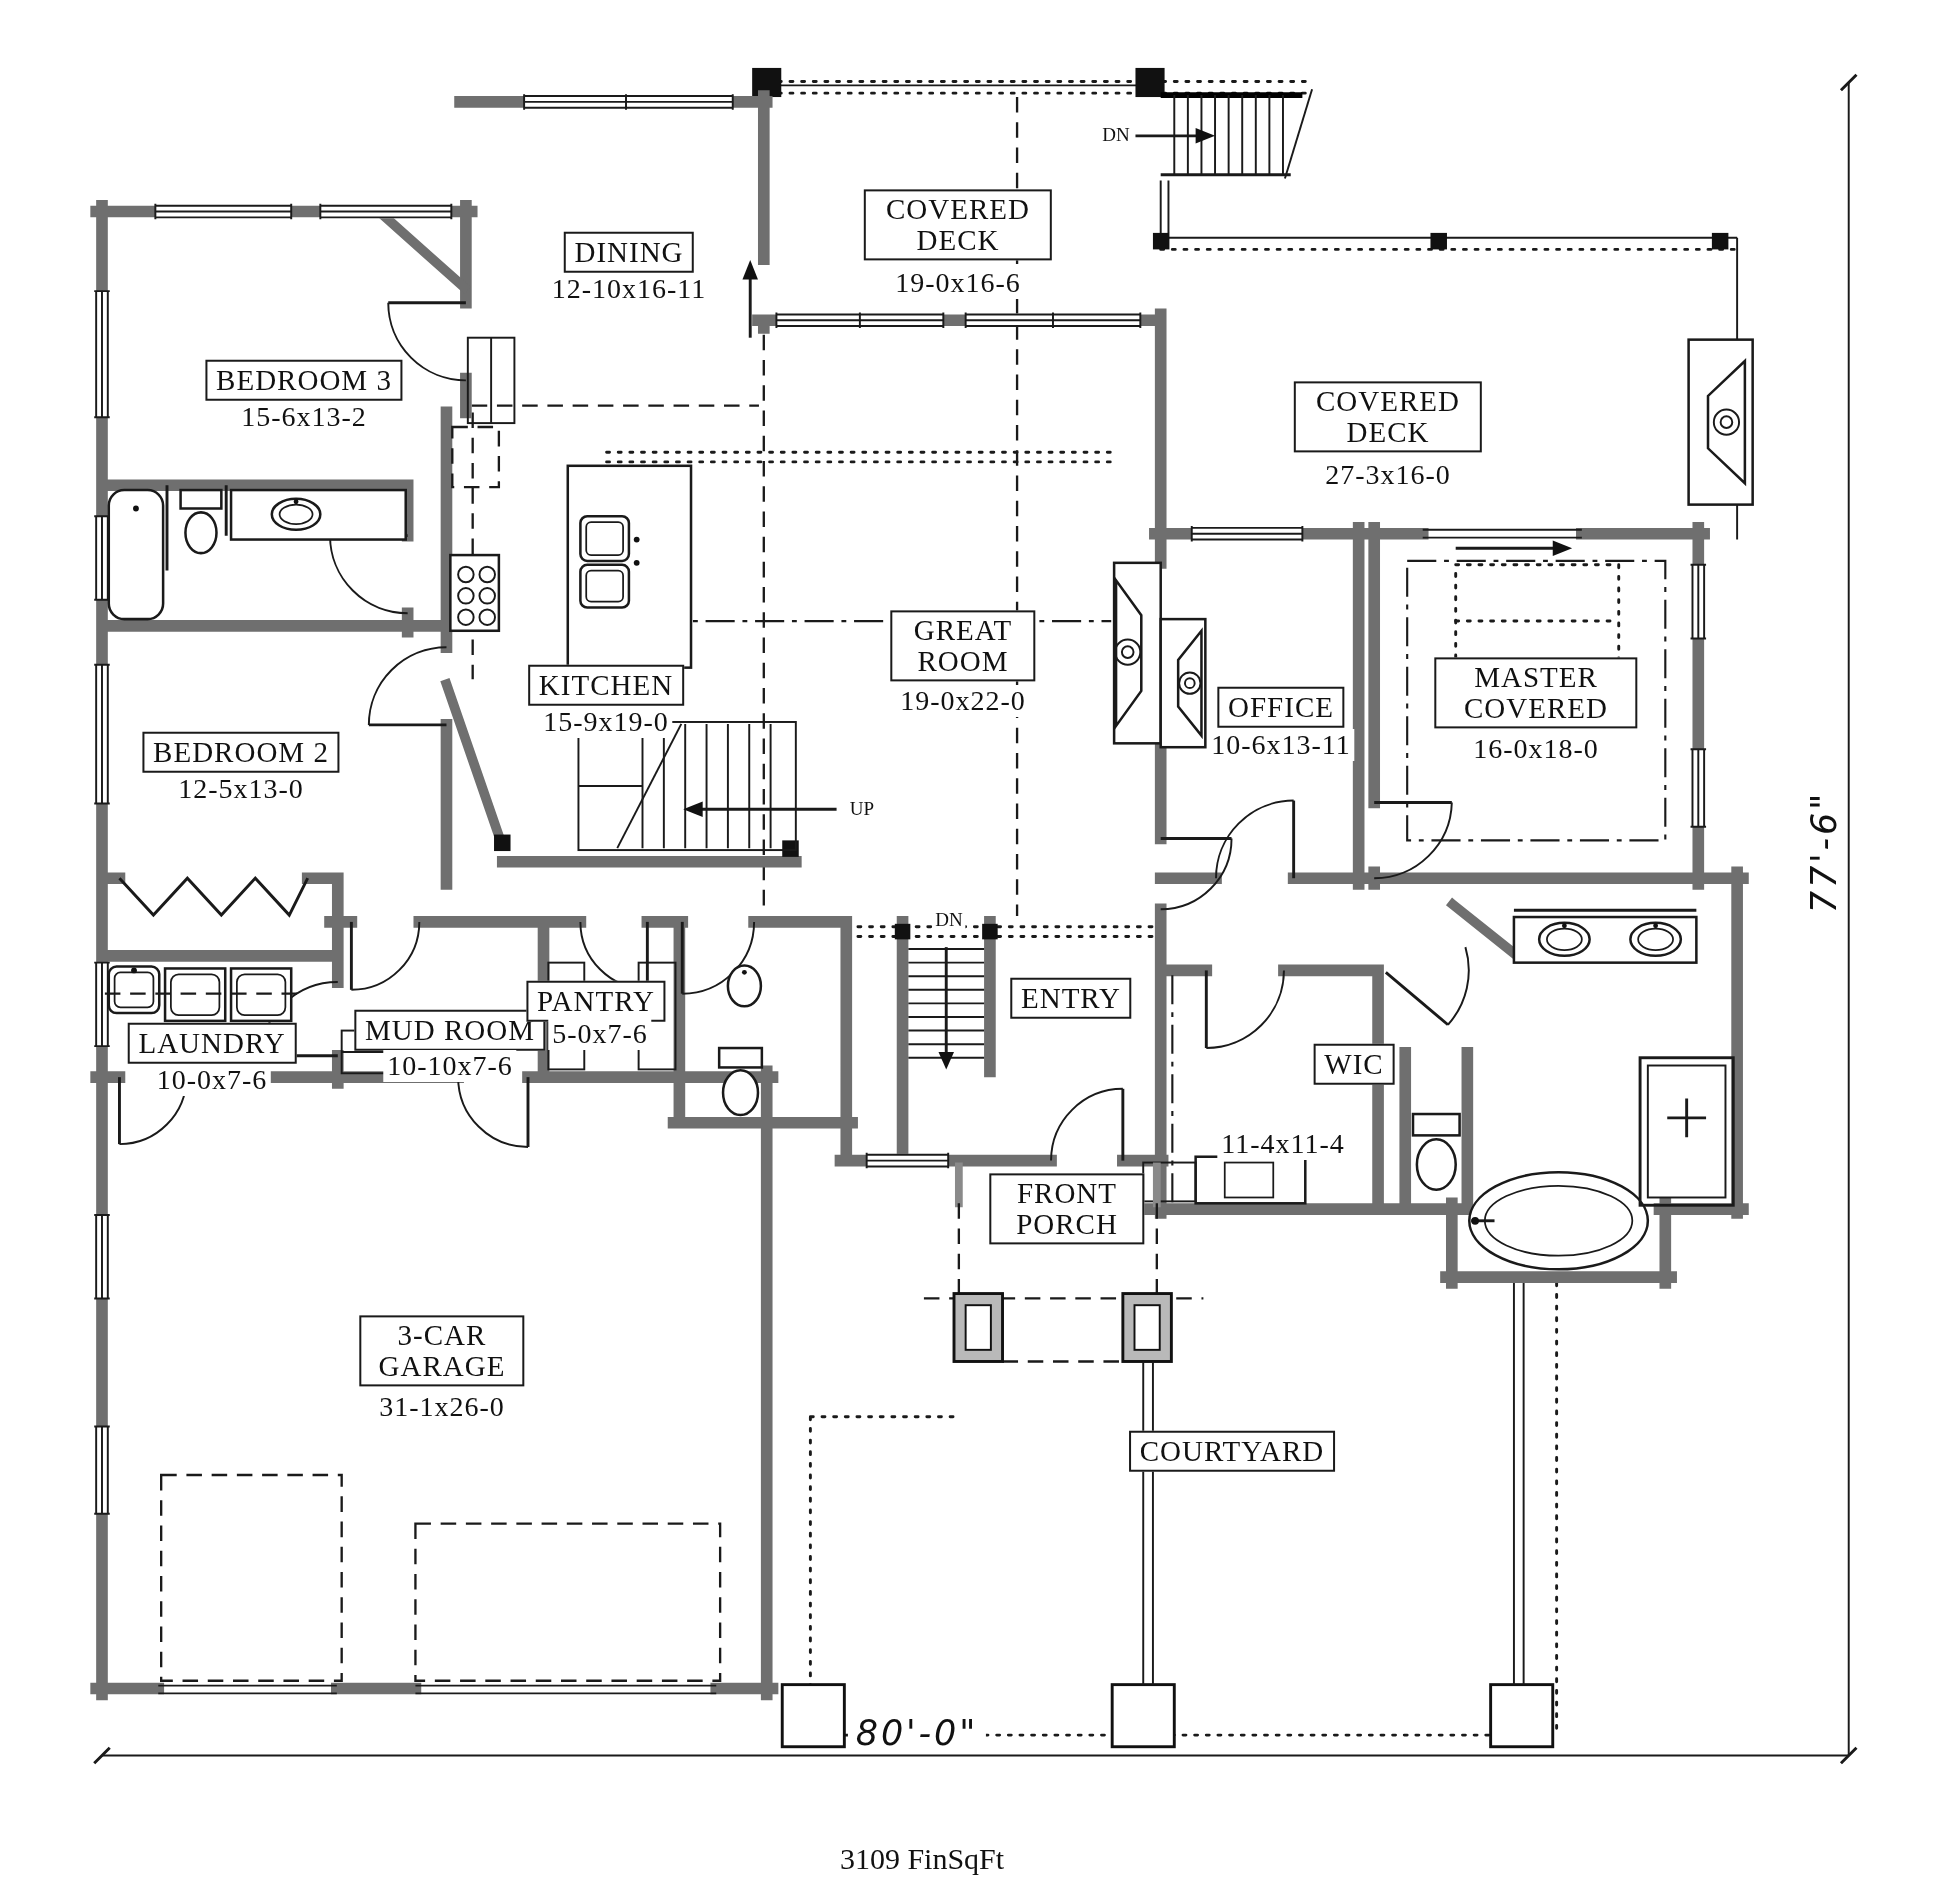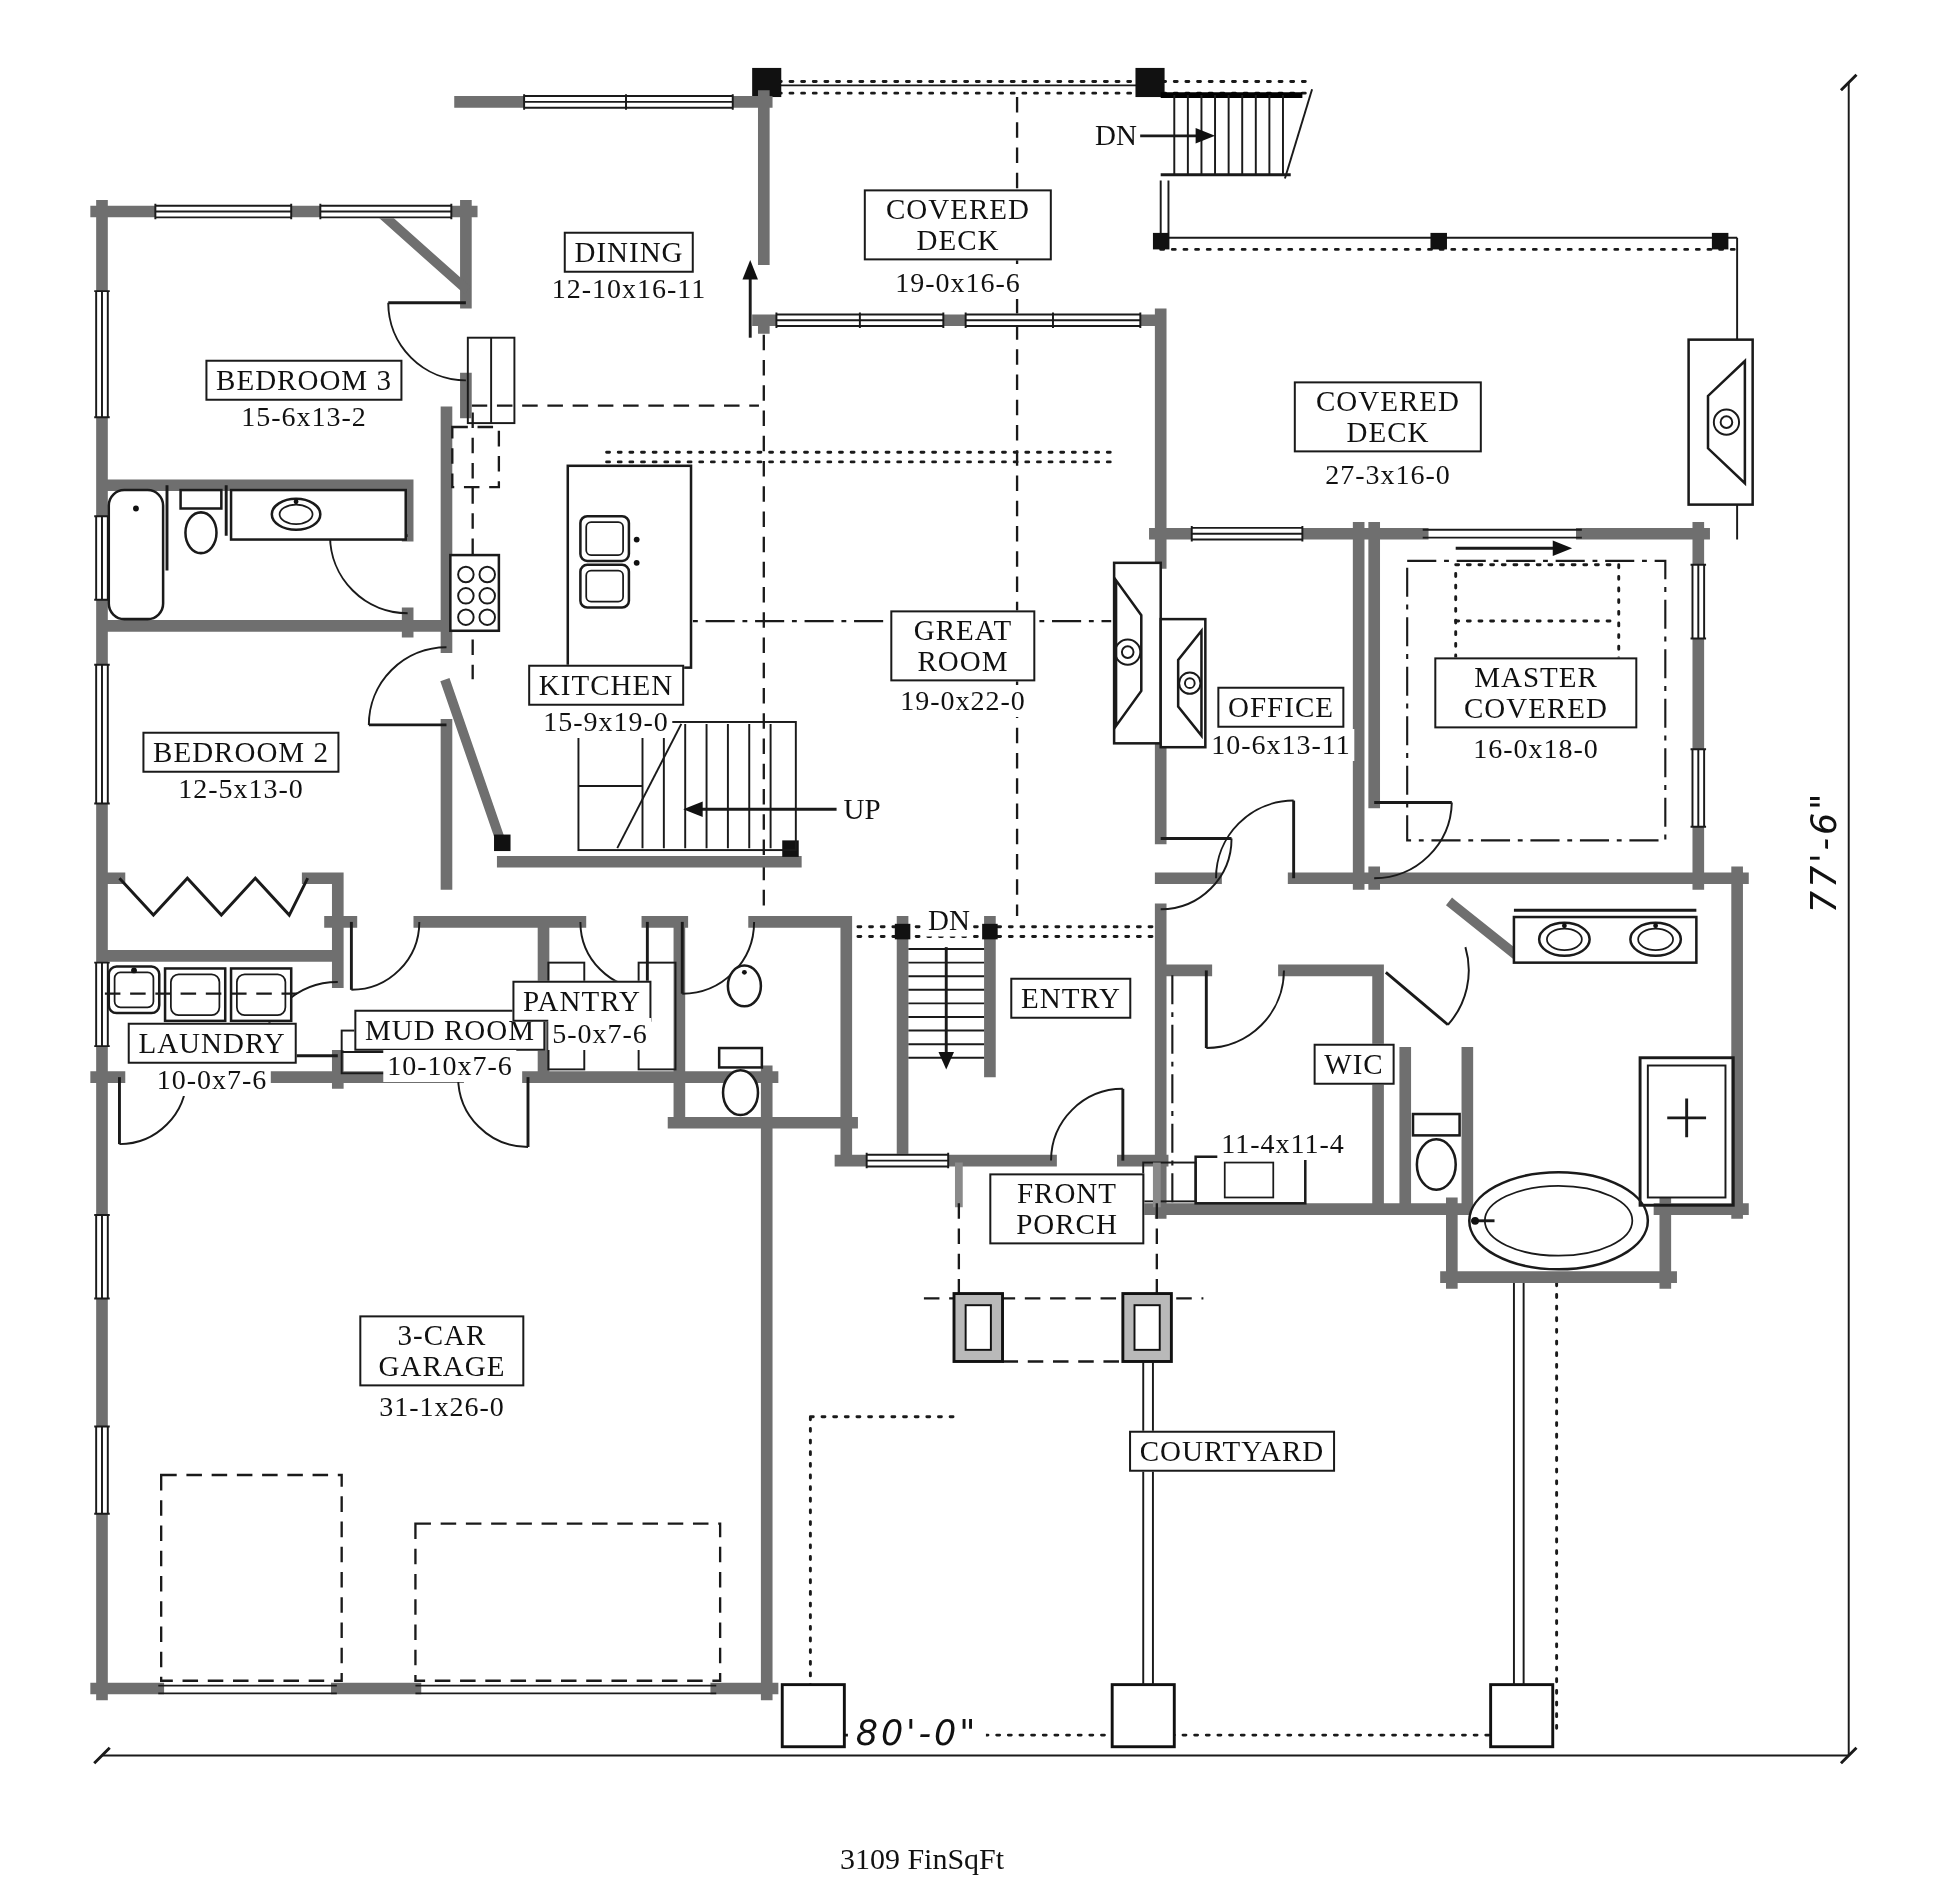--- a/index.html
+++ b/index.html
@@ -19,21 +19,21 @@
   .blk {fill:#111;stroke:none;}
   .fix {fill:#fff;stroke:#1a1a1a;stroke-width:2.6;}
   .fixin{fill:none;stroke:#1a1a1a;stroke-width:1.8;}
   .winr{fill:#fff;stroke:none;}
   
   .lbl{position:absolute;transform:translate(-50%,-50%);text-align:center;
        font-size:29px;letter-spacing:1px;line-height:1.06;background:#fff;
        border:2.4px solid #1a1a1a;padding:2.9px 8.7px;white-space:normal;}
   .dims{position:absolute;transform:translate(-50%,-50%);text-align:center;
        font-size:28px;letter-spacing:1px;background:#fff;padding:0 3.9px;white-space:nowrap;}
-  .plain{position:absolute;transform:translate(-50%,-50%);font-size:29px;background:#fff;
+  .plain{position:absolute;transform:translate(-50%,-50%);font-size:19px;background:#fff;
        padding:0 2.9px;white-space:nowrap;}
   .archdim{position:absolute;transform:translate(-50%,-50%);
        font-family:"DejaVu Sans",sans-serif;font-style:italic;font-size:35px;
        letter-spacing:2.9px;background:#fff;padding:0 7.8px;white-space:nowrap;}
   .archdim.vert{transform:translate(-50%,-50%) rotate(-90deg);}
   .title{position:absolute;transform:translate(-50%,-50%);font-size:37px;letter-spacing:1px;
        border-bottom:2.9px solid #111;padding-bottom:2.9px;white-space:nowrap;}
   .subtitle{position:absolute;transform:translate(-50%,-50%);font-size:30px;white-space:nowrap;}
 </style>
 </head>
@@ -415,21 +415,21 @@
 
 <div class="lbl" style="left:241px;top:752px;">BEDROOM 2</div>
 <div class="dims" style="left:241px;top:789px;">12-5x13-0</div>
 
 <div class="lbl" style="left:212px;top:1043px;">LAUNDRY</div>
 <div class="dims" style="left:212px;top:1080px;">10-0x7-6</div>
 
 <div class="lbl" style="left:450px;top:1030px;">MUD ROOM</div>
 <div class="dims" style="left:450px;top:1066px;">10-10x7-6</div>
 
-<div class="lbl" style="left:582px;top:1001px;">PANTRY</div>
+<div class="lbl" style="left:596px;top:1001px;">PANTRY</div>
 <div class="dims" style="left:600px;top:1034px;">5-0x7-6</div>
 
 <div class="lbl" style="left:1071px;top:998px;">ENTRY</div>
 
 <div class="lbl" style="left:1354px;top:1064px;text-align:right;">WIC</div>
 <div class="dims" style="left:1283px;top:1100px;margin-top:44px;">11-4x11-4</div>
 
 <div class="lbl" style="left:1067px;top:1209px;width:134px;">FRONT PORCH</div>
 
 <div class="lbl" style="left:442px;top:1351px;width:144px;">3-CAR GARAGE</div>

